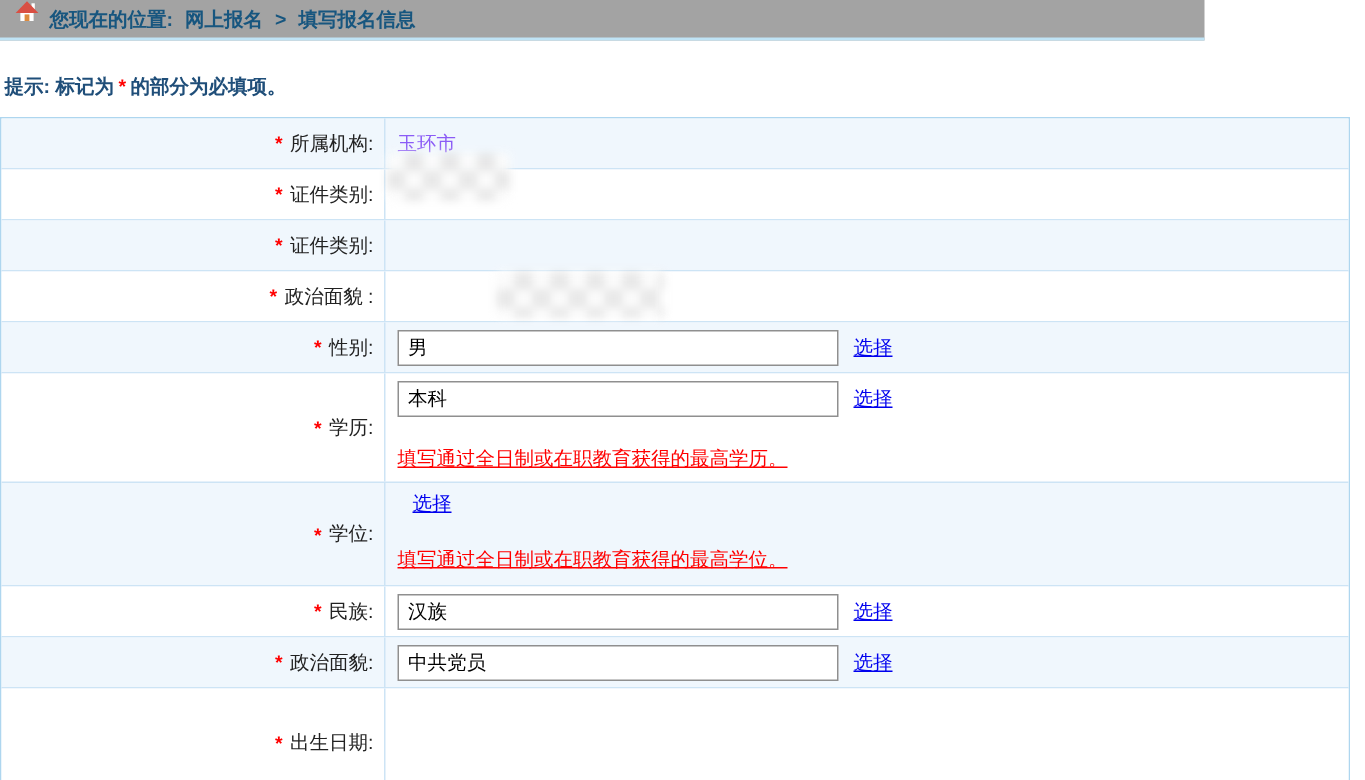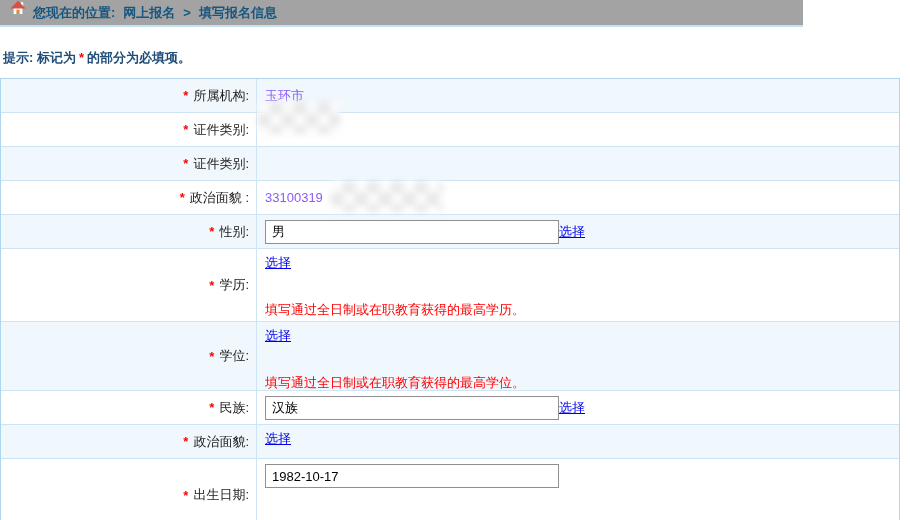--- a/index.html
+++ b/index.html
@@ -42,22 +42,22 @@
   }
   .cell-value.vcenter{justify-content:center;padding-top:0;}
   .value{font-size:13px;color:#8b5cf6;}
   .input-line{display:flex;align-items:center;}
   input.box{
     width:294px;height:24px;box-sizing:border-box;
     border:1px solid #8F8F8F;background:#ffffff;
     font-size:13px;color:#000;padding:0 6px;
     font-family:"Liberation Sans","DejaVu Sans",sans-serif;
   }
-  a.select{margin-left:0;font-size:13px;color:#0000EE;text-decoration:underline;cursor:pointer;}
-  .hint{margin-top:29px;font-size:13px;color:#FF0000;white-space:nowrap;}
+  a.select{margin-left:10px;font-size:13px;color:#0000EE;text-decoration:underline;cursor:pointer;}
+  .hint{margin-top:19px;font-size:13px;color:#FF0000;white-space:nowrap;text-decoration:underline;}
   
   .redact{
     position:absolute;z-index:5;
     background:repeating-conic-gradient(#e7e7e7 0% 25%, #fbfbfb 0% 50%) 0 0/24px 24px;
     filter:blur(3px);opacity:.95;border-radius:3px;
   }
 </style>
 </head>
 <body>
 
@@ -103,43 +103,41 @@
       <div class="cell-label">
         <span class="star">*</span>
         <span>证件类别:</span>
       </div>
     </div>
     <div class="row" style="height: 34px;">
       <div class="cell-label">
         <span class="star">*</span>
         <span>政治面貌 :</span>
       </div>
-      <div class="cell-value vcenter">
-        <span class="value">33100319</span>
-      </div>
     </div>
     <div class="row alt" style="height: 34px;">
       <div class="cell-label">
         <span class="star">*</span>
         <span>性别:</span>
       </div>
       <div class="cell-value">
         <div class="input-line">
           <input class="box" type="text" value="男" style="">
           <a class="select" href="#">选择</a>
         </div>
       </div>
     </div>
     <div class="row" style="height: 73px;">
       <div class="cell-label">
         <span class="star">*</span>
         <span>学历:</span>
       </div>
       <div class="cell-value">
         <div class="input-line">
+          <input class="box" type="text" value="本科" style="">
           <a class="select" href="#">选择</a>
         </div>
         <div class="hint">填写通过全日制或在职教育获得的最高学历。</div>
       </div>
     </div>
     <div class="row alt" style="height: 69px;">
       <div class="cell-label">
         <span class="star">*</span>
         <span>学位:</span>
       </div>
@@ -162,31 +160,29 @@
         </div>
       </div>
     </div>
     <div class="row alt" style="height: 34px;">
       <div class="cell-label">
         <span class="star">*</span>
         <span>政治面貌:</span>
       </div>
       <div class="cell-value">
         <div class="input-line">
+          <input class="box" type="text" value="中共党员" style="">
           <a class="select" href="#">选择</a>
         </div>
       </div>
     </div>
     <div class="row" style="height: 73px;">
       <div class="cell-label">
         <span class="star">*</span>
         <span>出生日期:</span>
       </div>
       <div class="cell-value">
-        <div class="input-line">
-          <input class="box" type="text" value="1982-10-17" style="">
-        </div>
       </div>
     </div>
   </div>
 
 <div class="redact" style="left:258px;top:102px;width:82px;height:32px;"></div>
 <div class="redact" style="left:331px;top:181px;width:112px;height:31px;"></div>
 
 </body></html>

